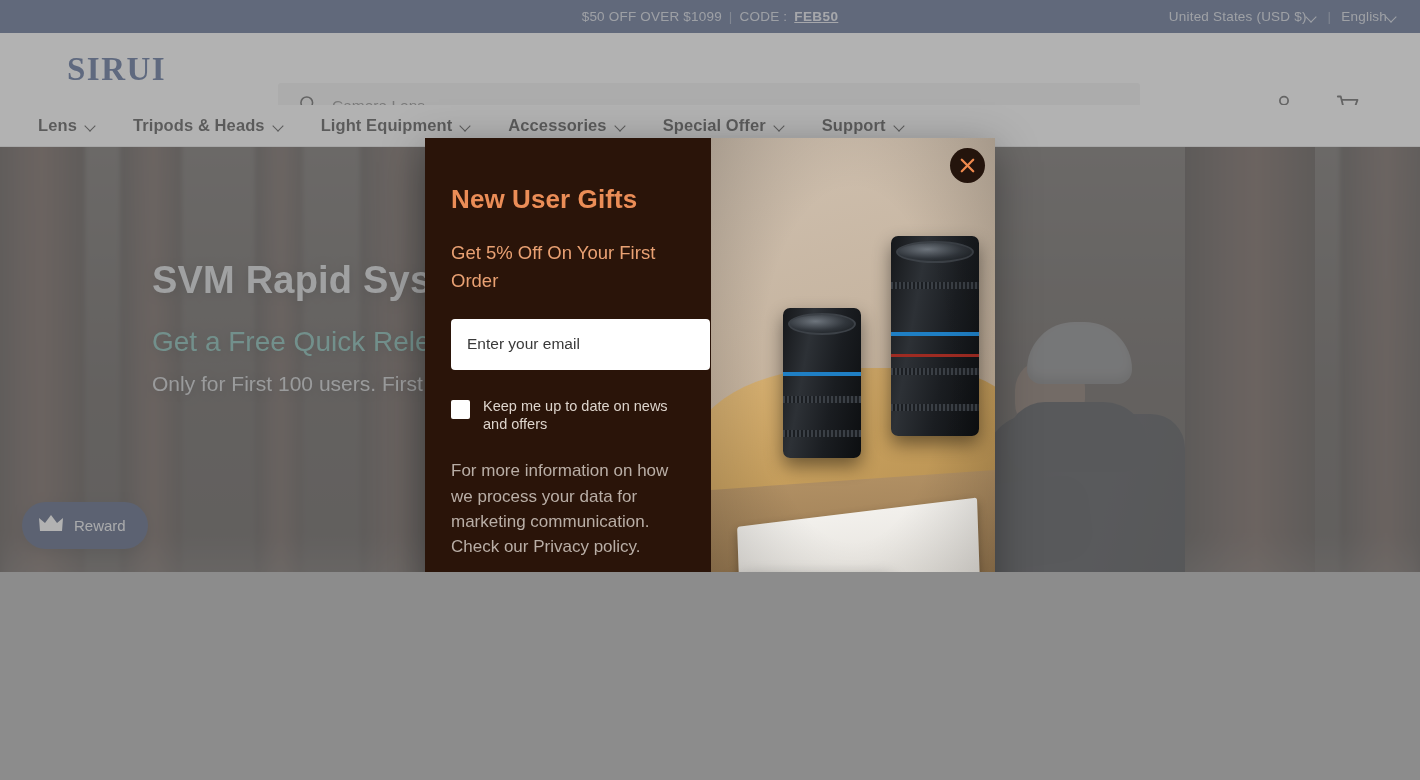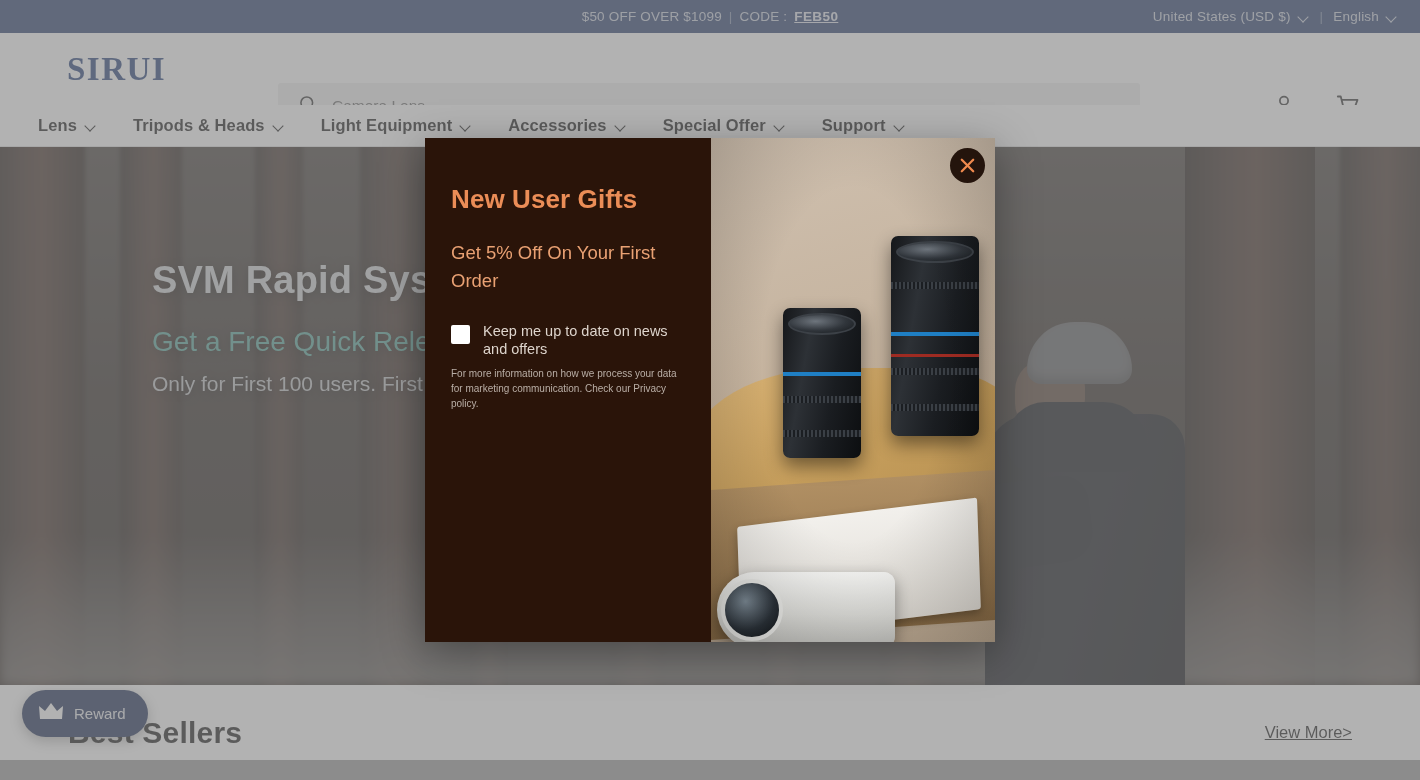--- a/index.html
+++ b/index.html
@@ -2,39 +2,39 @@
 <html><head>
 <meta charset="utf-8">
 <style>
   * { margin:0; padding:0; box-sizing:border-box; }
   html, body {
     width:1420px; height:780px;
     font-family:"Liberation Sans", sans-serif;
     overflow:hidden; background:#8c8c8c;
   }
 
-  #page { position:relative; width:1420px; height:760px; overflow:hidden; }
+  #page { position:relative; width:1420px; height:572px; overflow:hidden; }
 
   
   #page-content { position:absolute; inset:0; }
 
   
   .announce {
     position:relative; height:33px; background:#2b4170;
     display:flex; align-items:center; justify-content:center;
     color:#c9cfdd; font-size:13.5px; letter-spacing:.2px;
   }
   .announce .promo { display:flex; align-items:center; gap:7px; }
   .announce .code-link { color:#dfe3ec; text-decoration:underline; font-weight:700; letter-spacing:.4px;}
   .announce .sep { opacity:.55; }
   .announce .right {
     position:absolute; right:22px; top:0; height:33px;
     display:flex; align-items:center; gap:10px; font-size:13.5px; color:#ccd2de;
   }
-  .sel { display:flex; align-items:center; gap:8px; cursor:pointer; }
+  .sel { display:flex; align-items:center; cursor:pointer; }
   .chev { display:inline-block; width:11px; height:7px; position:relative; }
   .chev::before {
     content:""; position:absolute; left:0; top:0;
     width:7px; height:7px; border-right:1.6px solid currentColor;
     border-bottom:1.6px solid currentColor; transform:rotate(45deg);
   }
   .vbar { opacity:.5; }
 
   
   .header {
@@ -183,21 +183,21 @@
   }
   .m-email::placeholder { color:#3a3a3a; }
   .m-check { margin-top:27px; display:flex; align-items:flex-start; gap:13px;justify-content:center; }
   .m-box {
     width:19px; height:19px; background:#fff; border-radius:2px;
     flex:0 0 19px; margin-top:3px; cursor:pointer; appearance:none;
     -webkit-appearance:none; border:none;
   }
   .m-check-label { font-size:14.5px; color:#ded5cd; line-height:1.31; }
   .m-privacy {
-    margin-top:8px; font-size:10px; color:#b9aea6; line-height:1.48;
+    margin-top:24px; font-size:17px; color:#b9aea6; line-height:1.48;
     width:232px;
   }
   .m-continue {
     margin-top:22px; width:259px; height:43px; background:#f79b5e;
     border:none; border-radius:4px; cursor:pointer;
     font-family:"Liberation Sans", sans-serif; font-size:17px;
     font-weight:700; color:#1d1008;
   }
 
   
@@ -395,20 +395,21 @@
     </span>
     <span class="reward-label">Reward</span>
   </div>
 
   <div class="modal">
 
     <div class="modal-left">
       <div class="m-title">New User Gifts</div>
       <div class="m-sub">Get 5% Off On Your First Order</div>
 
+      <input class="m-email" type="email" placeholder="Enter your email" style="">
 
       <div class="m-check">
         <input class="m-box" type="checkbox" style="">
         <div class="m-check-label">Keep me up to date on news and offers</div>
       </div>
 
       <div class="m-privacy">For more information on how we process your data for marketing communication. Check our Privacy policy.</div>
 
     </div>
 

